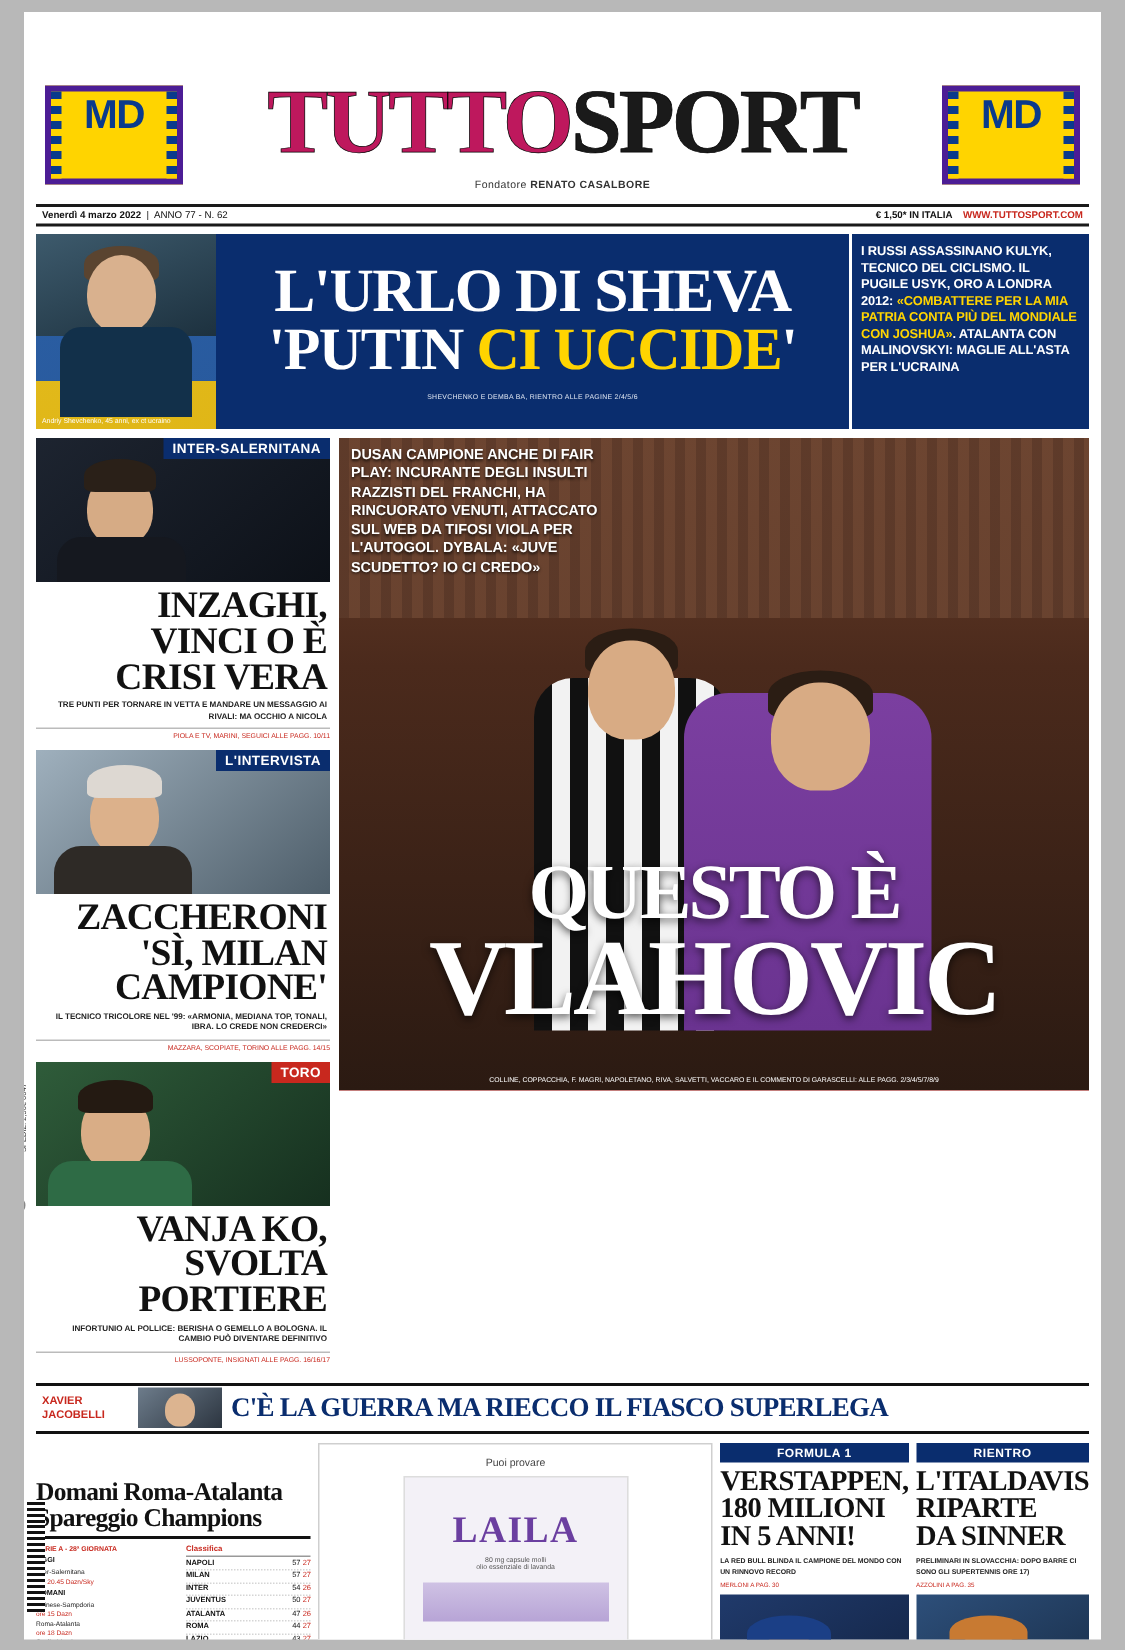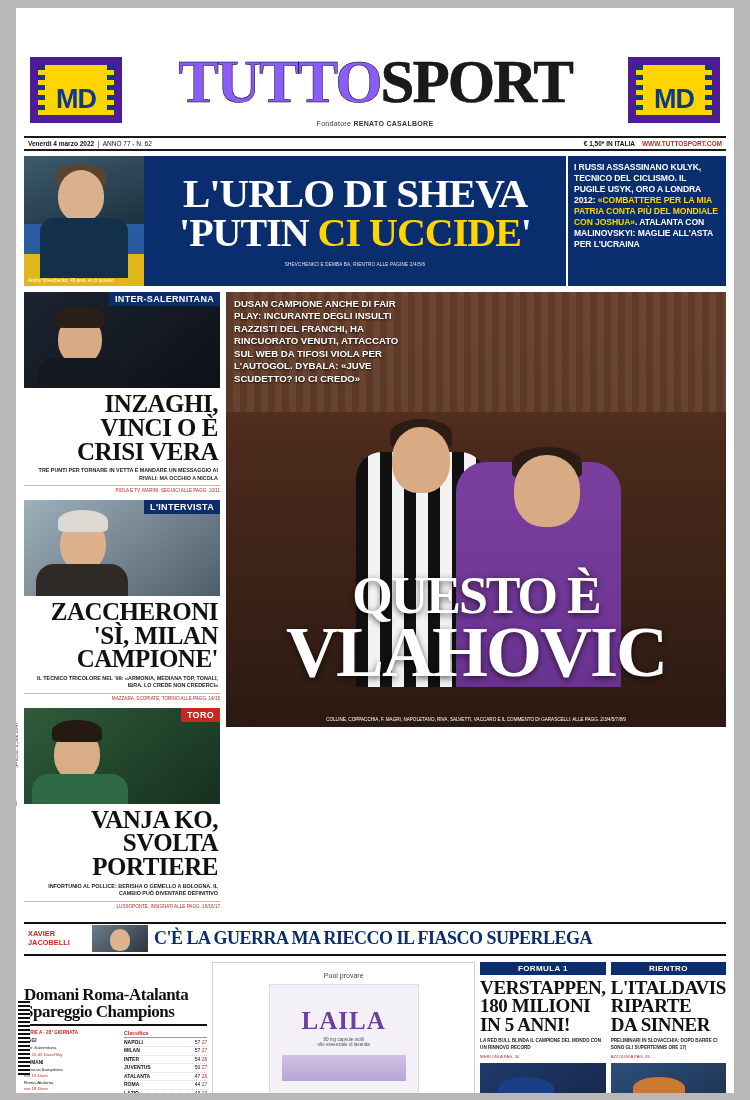--- a/index.html
+++ b/index.html
@@ -18,22 +18,22 @@
   }
   
   .masthead {
     display: flex; align-items: center; justify-content: space-between;
     padding: 42px 14px 4px 14px;
     height: 126px;
   }
   .md-logo {
     width: 92px; height: 66px;
     background: #ffd400;
-    border: 8px solid #4c1d95;
-    display: flex; align-items: flex-end; justify-content: center;
+    border: 4px solid #4c1d95;
+    display: flex; align-items: flex-start; justify-content: center;
     position: relative;
   }
   .md-logo .md-text {
     font-weight: bold; font-size: 27px; color: #0a3a8c; letter-spacing: -1px;
   }
   .md-logo::before, .md-logo::after {
     content: ""; position: absolute; top: 0; bottom: 0; width: 7px;
     background: repeating-linear-gradient(#0a3a8c 0 5px, #ffd400 5px 10px);
   }
   .md-logo::before { left: 0; }
@@ -41,21 +41,21 @@
   .title-block { text-align: center; flex: 1; }
   .title-block .title {
     font-family: "Liberation Serif", serif;
     font-weight: bold;
     font-size: 61px;
     letter-spacing: -2px;
     color: #1a1a1a;
     line-height: 0.95;
     -webkit-text-stroke: 0.5px #000;
   }
-  .title-block .title .red { color: #8b5cf6; }
+  .title-block .title .red { color: #be185d; }
   .title-block .founder {
     font-size: 7px; letter-spacing: 0.3px; margin-top: 9px; color: #333;
   }
   .title-block .founder b { font-weight: bold; }
 
   
   .infobar {
     display: flex; align-items: center; justify-content: space-between;
     border-top: 2px solid #1a1a1a; border-bottom: 2px solid #1a1a1a;
     margin: 2px 8px 0 8px; padding: 2px 4px;

